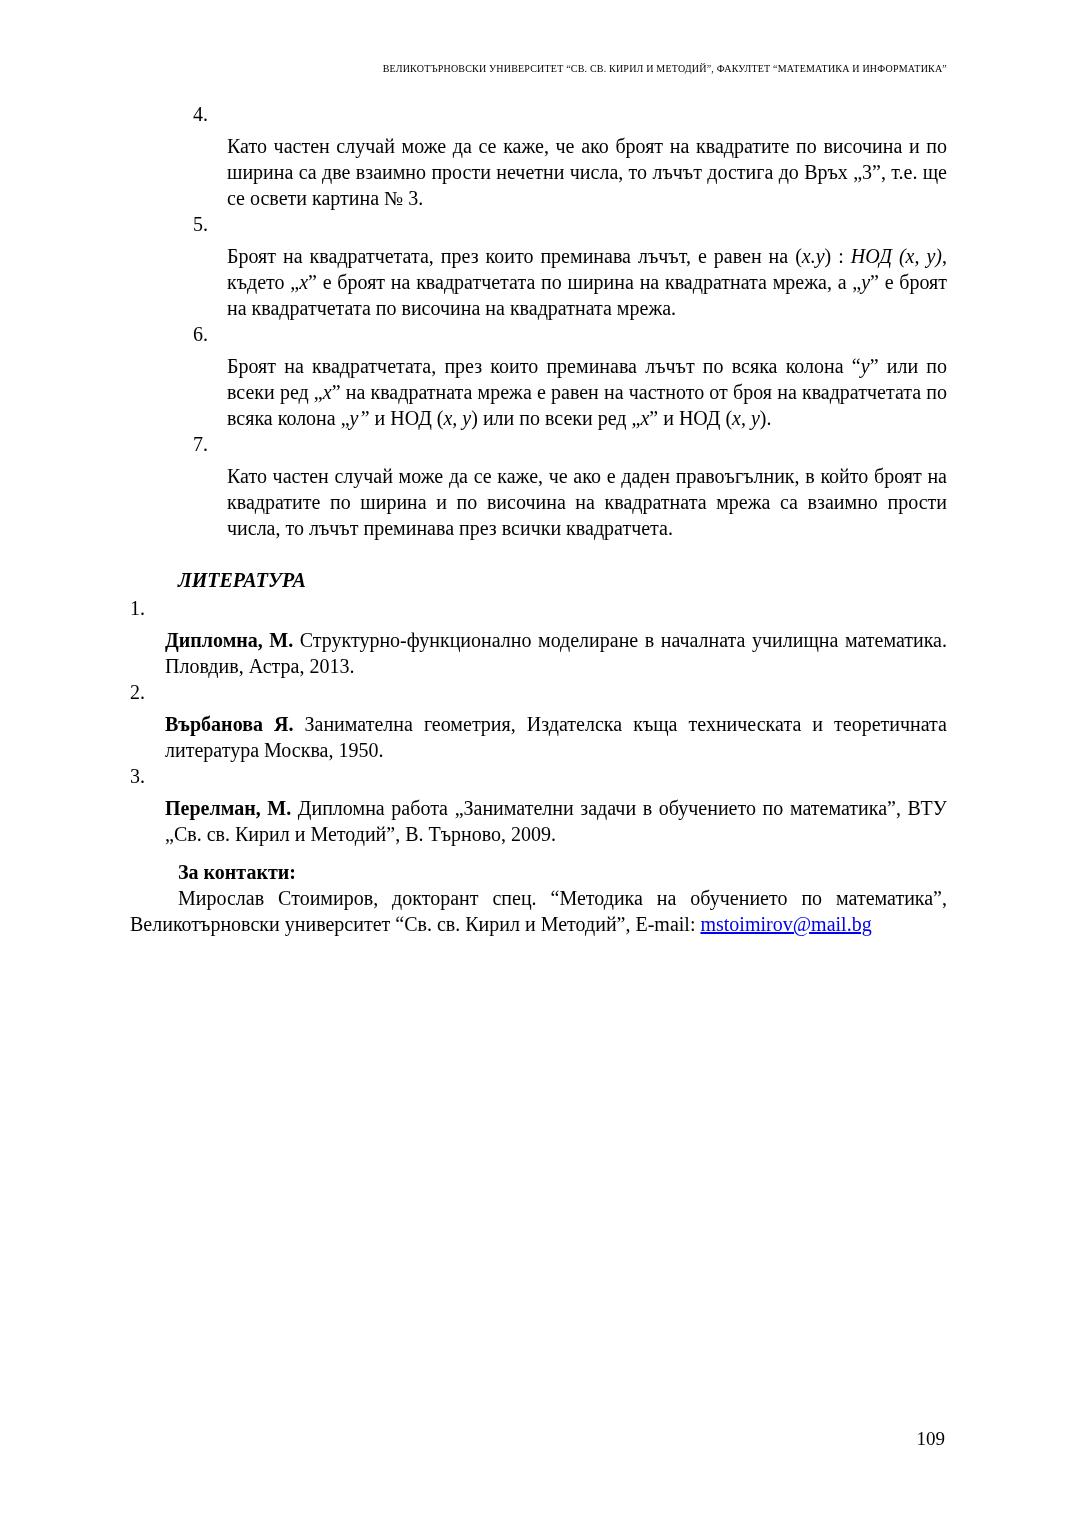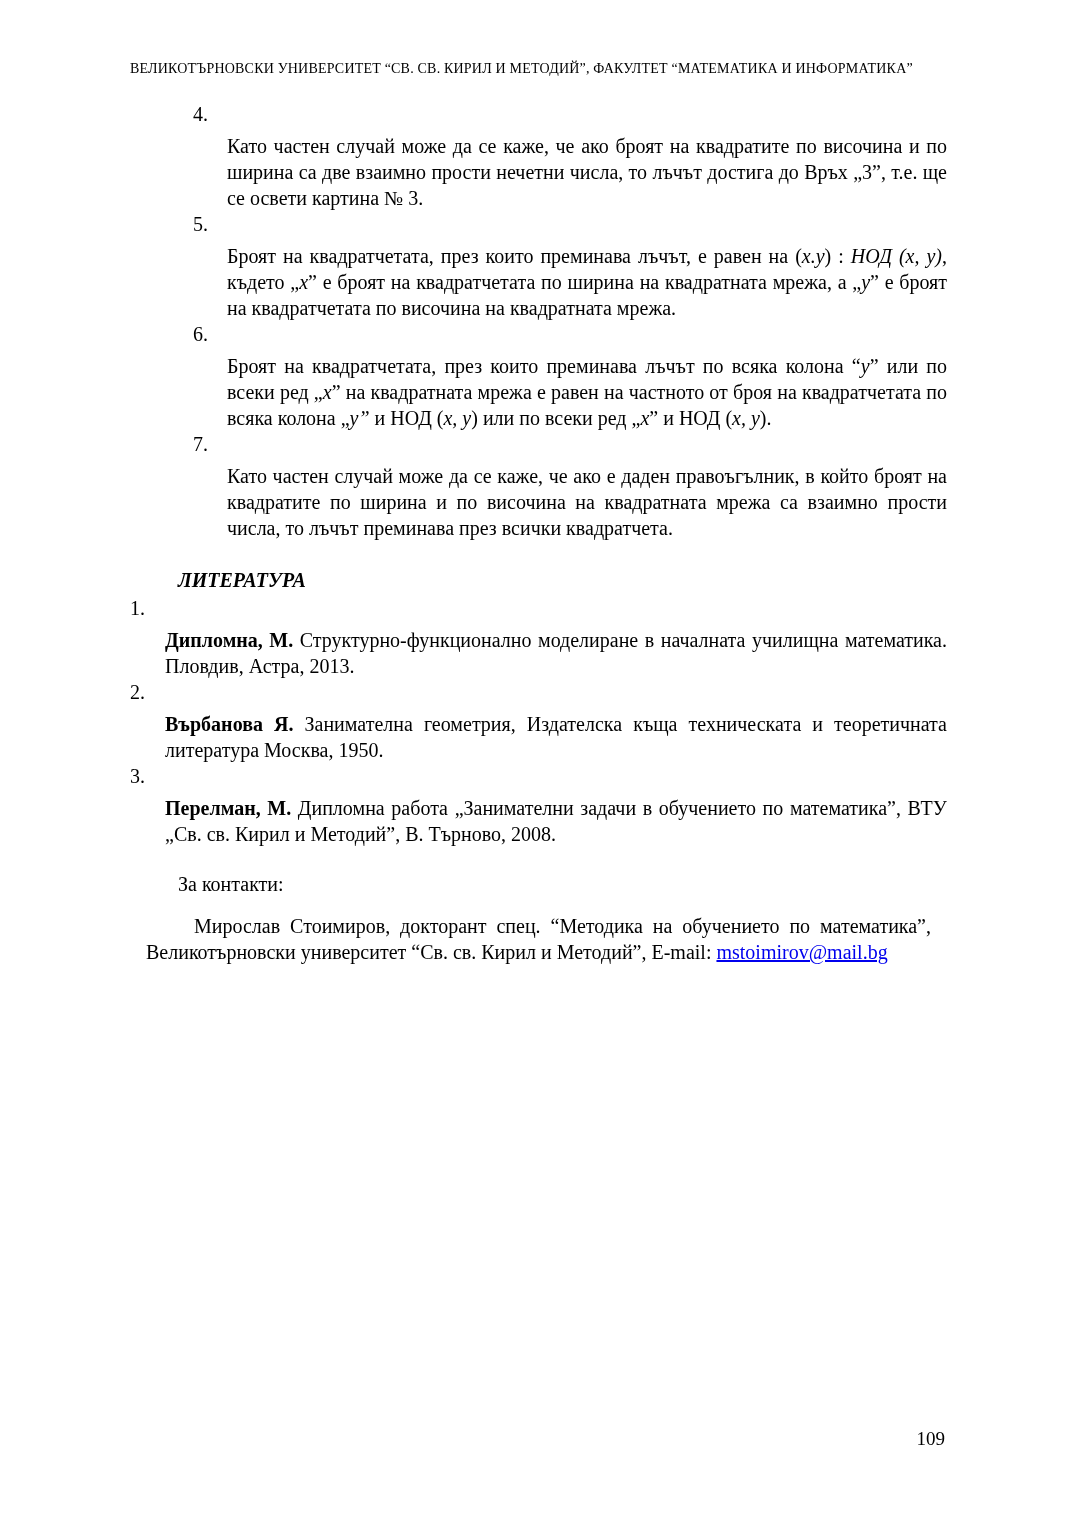--- a/index.html
+++ b/index.html
@@ -13,22 +13,22 @@
     height: 1527px;
     margin: 0 auto;
     background: #ffffff;
     box-sizing: border-box;
     padding: 56px 133px 0 130px;
     font-family: "Liberation Serif", "DejaVu Serif", serif;
     color: #000000;
     overflow: hidden;
   }
   .header {
-    text-align: left;
-    font-size: 14px;
+    text-align: right;
+    font-size: 10px;
     line-height: 25px;
     letter-spacing: 0.2px;
     margin-bottom: 20px;
   }
   .obs-list {
     padding-left: 63px;
     font-size: 20px;
     line-height: 26px;
   }
   .list-item {
@@ -55,28 +55,28 @@
   .lit-list {
     margin-top: 2px;
     font-size: 20px;
     line-height: 26px;
   }
   .lit-list .num {
     flex: none;
     width: 35px;
   }
   .contacts-heading {
-    margin-top: 24px;
+    margin-top: 12px;
     padding-left: 48px;
     font-size: 20px;
     line-height: 26px;
-    font-weight: normal;
+    font-weight: bold;
   }
   .contacts-para {
-    margin: 16px;
+    margin: 0;
     font-size: 20px;
     line-height: 26px;
     text-indent: 48px;
     text-align: justify;
   }
   .seg-italic { font-style: italic; }
   .seg-bold { font-weight: bold; }
   .seg-link {
     color: #0000EE;
     text-decoration: underline;
@@ -123,21 +123,21 @@
       <div class="list-item">
         <span class="num">1.</span>
         <span class="item-text"><span class="seg seg-bold">Дипломна, М.</span><span class="seg seg-normal"> Структурно-функционално моделиране в началната училищна математика. Пловдив, Астра, 2013.</span></span>
       </div>
       <div class="list-item">
         <span class="num">2.</span>
         <span class="item-text"><span class="seg seg-bold">Върбанова Я.</span><span class="seg seg-normal"> Занимателна геометрия, Издателска къща техническата и теоретичната литература Москва, 1950.</span></span>
       </div>
       <div class="list-item">
         <span class="num">3.</span>
-        <span class="item-text"><span class="seg seg-bold">Перелман, М.</span><span class="seg seg-normal"> Дипломна работа „Занимателни задачи в обучението по математика”, ВТУ „Св. св. Кирил и Методий”, В. Търново, 2008.</span></span>
+        <span class="item-text"><span class="seg seg-bold">Перелман, М.</span><span class="seg seg-normal"> Дипломна работа „Занимателни задачи в обучението по математика”, ВТУ „Св. св. Кирил и Методий”, В. Търново, 2009.</span></span>
       </div>
     </div>
 
   <div class="contacts-heading">За контакти:</div>
 
   <p class="contacts-para"><span class="seg seg-normal">Мирослав Стоимиров, докторант спец. “Методика на обучението по математика”, Великотърновски университет “Св. св. Кирил и Методий”, E-mail: </span><a class="seg-link" href="#">mstoimirov@mail.bg</a></p>
 
   <div class="page-number">109</div>
 
 </div>

